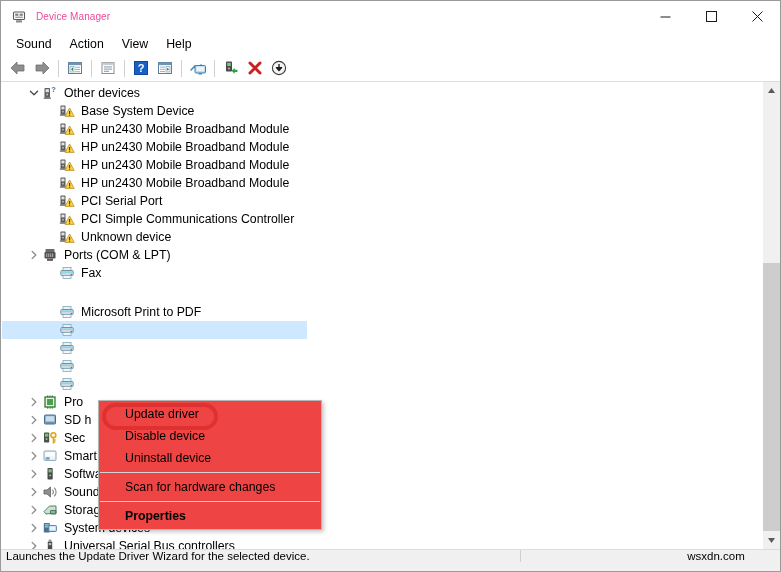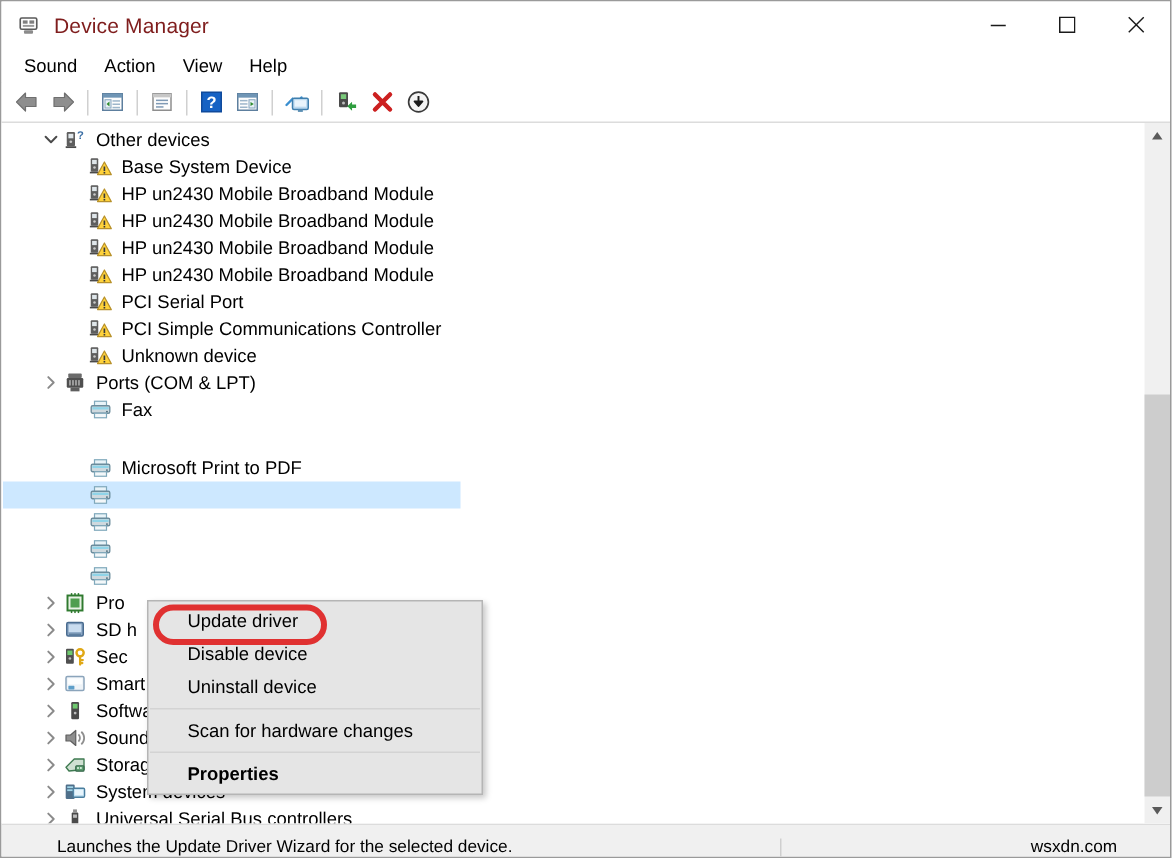--- a/index.html
+++ b/index.html
@@ -35,22 +35,22 @@
     position: relative;
   }
   .title-icon {
     margin-left: 10px;
     width: 16px; height: 16px;
     position: relative;
     flex: 0 0 auto;
   }
   .title-text {
     margin-left: 9px;
-    font-size: 14px;
-    color: #7f1d1d;
+    font-size: 10px;
+    color: #ec4899;
     letter-spacing: .1px;
   }
   .win-buttons {
     position: absolute;
     right: 0; top: 0;
     height: 31px;
     display: flex;
   }
   .win-btn {
     width: 46px; height: 31px;
@@ -165,42 +165,41 @@
     background: #cdcdcd;
     cursor: default;
   }
 
   
   .statusbar {
     height: 21px;
     background: #f0f0f0;
     border-top: 1px solid #dcdcdc;
     display: flex;
-    align-items: flex-end;
+    align-items: flex-start;
     flex: 0 0 auto;
     font-size: 11.5px;
-    padding-left: 32px;
   }
   .sb-pane {
     display: flex;
     align-items: center;
     padding: 0 5px;
     border-right: 1px solid #cfcfcf;
     color: #000;
   }
   .sb-pane.grow { flex: 1 1 auto; }
   .sb-pane.mid { width: 120px; }
   .sb-pane.right { width: 118px; justify-content: center; border-right: none; }
 
   
   .ctxmenu {
     position: absolute;
     left: 96px; top: 318px;
     width: 222px;
-    background: #e5e5e5;
+    background: #ef4444;
     border: 1px solid #b5b5b5;
     box-shadow: 2px 2px 4px rgba(0,0,0,.22);
     padding: 2px 0;
     z-index: 40;
     font-size: 12.3px;
   }
   .ctxitem {
     height: 22px;
     display: flex;
     align-items: center;

